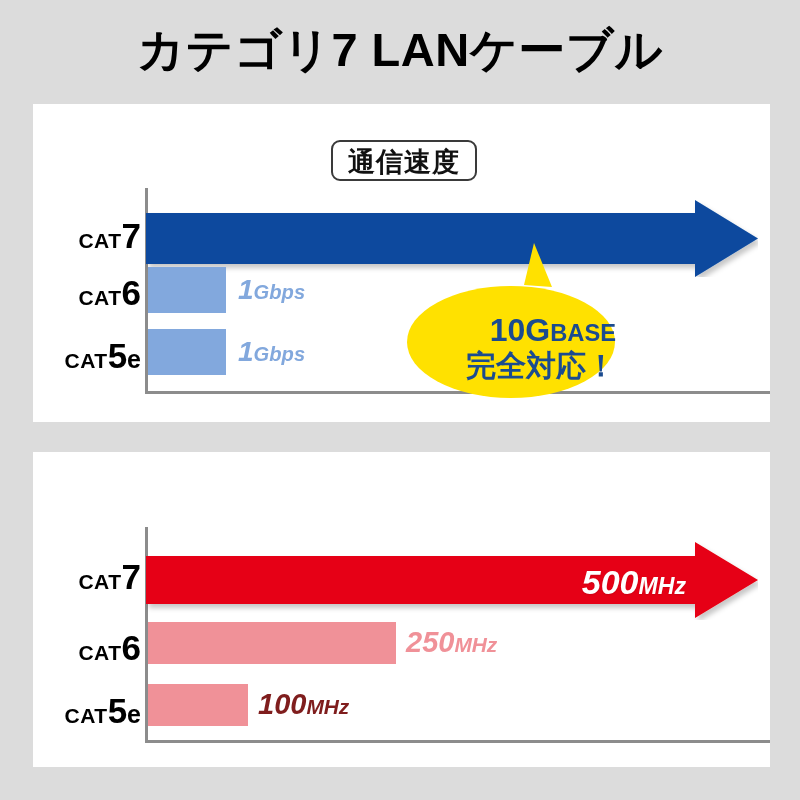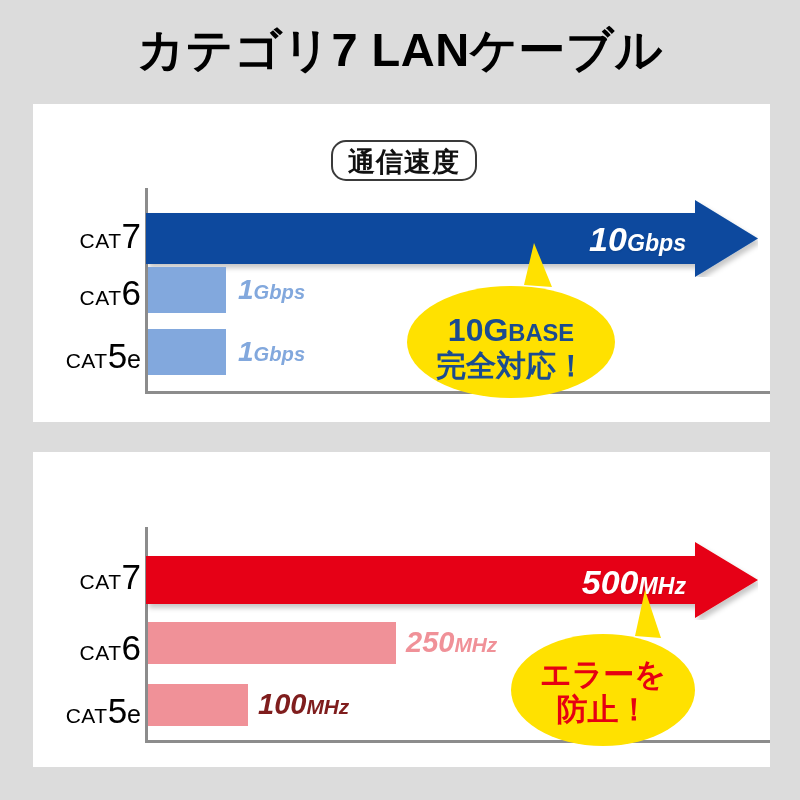--- a/index.html
+++ b/index.html
@@ -37,21 +37,21 @@
     width: 737px;
     background: #ffffff;
   }
   #panel-speed   { top: 104px; height: 318px; }
   #panel-band    { top: 452px; height: 315px; }
 
   
   .section-chip {
     position: absolute;
     border: 2px solid #3a3a3a;
-    border-radius: 15px;
+    border-radius: 9px;
     background: #ffffff;
     font-size: 27px;
     font-weight: bold;
     color: #111111;
     text-align: center;
     line-height: 41px;
     height: 41px;
     letter-spacing: 1px;
     box-sizing: border-box;
   }
@@ -71,21 +71,21 @@
   }
 
   
   .cat-label {
     position: absolute;
     right: 0;
     width: 110px;
     text-align: right;
     color: #000000;
     white-space: nowrap;
-    font-weight: normal;
+    font-weight: bold;
   }
   .cat-label .pre {
     font-size: 21px;
     letter-spacing: 0.5px;
   }
   .cat-label .num {
     font-size: 35px;
   }
   .cat-label .suf {
     font-size: 25px;
@@ -124,21 +124,21 @@
 
   
   .bubble {
     position: absolute;
   }
   .bubble-svg { display: block; }
   .bubble-text {
     position: absolute;
     left: 0;
     width: 100%;
-    text-align: center;
+    text-align: right;
     font-weight: bold;
     line-height: 1.12;
     white-space: nowrap;
   }
   .bubble-text .big { font-size: 1em; }
   .bubble-text .sm  { font-size: 0.74em; }
 </style>
 </head>
 <body>
 
@@ -157,23 +157,20 @@
 
   <div class="arrow-wrap" style="left:113px; top:96px; width:612px; height:77px;">
     <svg class="arrow-svg" width="612" height="77" viewBox="0 0 612 77">
       <defs>
         <filter id="shA" x="-10%" y="-10%" width="130%" height="140%">
           <feDropShadow dx="3" dy="4" stdDeviation="2.5" flood-color="#000" flood-opacity="0.22"></feDropShadow>
         </filter>
       </defs>
       <path d="M0,13 L549,13 L549,0 L612,38.5 L549,77 L549,64 L0,64 Z" fill="#0A4A9E" filter="url(#shA)"></path>
     </svg>
-    <div class="arrow-text" style="right:72px;">
-      <span>10</span><span class="unit">Gbps</span>
-    </div>
   </div>
 
   <div class="cat-label" style="top:169px; left:0; width:108px;">
     <span class="pre">CAT</span><span class="num">6</span><span class="suf"></span>
   </div>
   <div class="bar" style="left:115px; top:163px; width:78px; height:46px; background:#82A8DD;"></div>
   <div class="bar-label" style="left:205px; top:170px; font-size:28px; color:#82A8DD;">
     <span>1</span><span class="unit">Gbps</span>
   </div>
 
@@ -230,23 +227,13 @@
   </div>
 
   <div class="cat-label" style="top:239px; left:0; width:108px;">
     <span class="pre">CAT</span><span class="num">5</span><span class="suf">e</span>
   </div>
   <div class="bar" style="left:115px; top:232px; width:100px; height:42px; background:#F09198;"></div>
   <div class="bar-label" style="left:225px; top:236px; font-size:29px; color:#7f1d1d;">
     <span>100</span><span class="unit">MHz</span>
   </div>
 
-  <div class="bubble" style="left:470px; top:138px; width:200px; height:158px;">
-    <svg class="bubble-svg" width="200" height="158" viewBox="0 0 200 158">
-      <path d="M132,46 L142,0 L158,48 Z" fill="#FFE100"></path>
-      <ellipse cx="100" cy="100" rx="92" ry="56" fill="#FFE100"></ellipse>
-    </svg>
-    <div class="bubble-text" style="top:68px; font-size:31px; color:#E60012;">
-      <div>エラーを</div>
-      <div>防止！</div>
-    </div>
-  </div>
 </div>
 
 </body></html>

